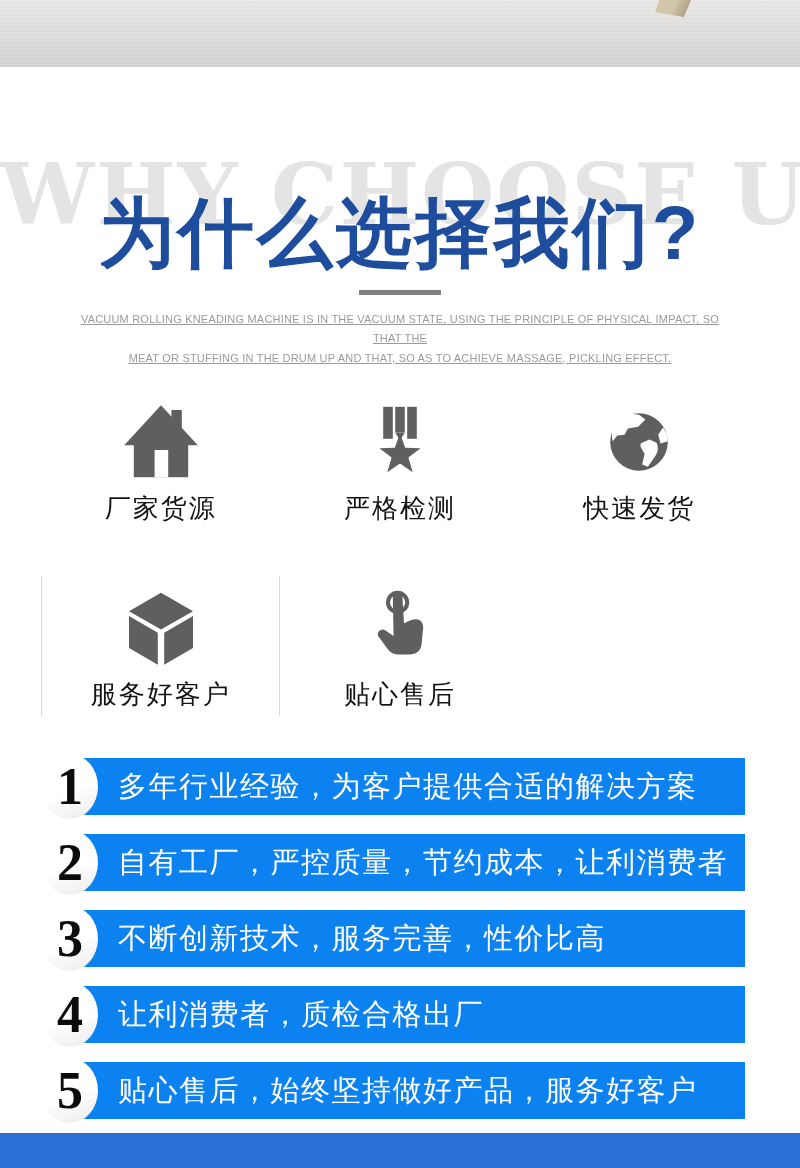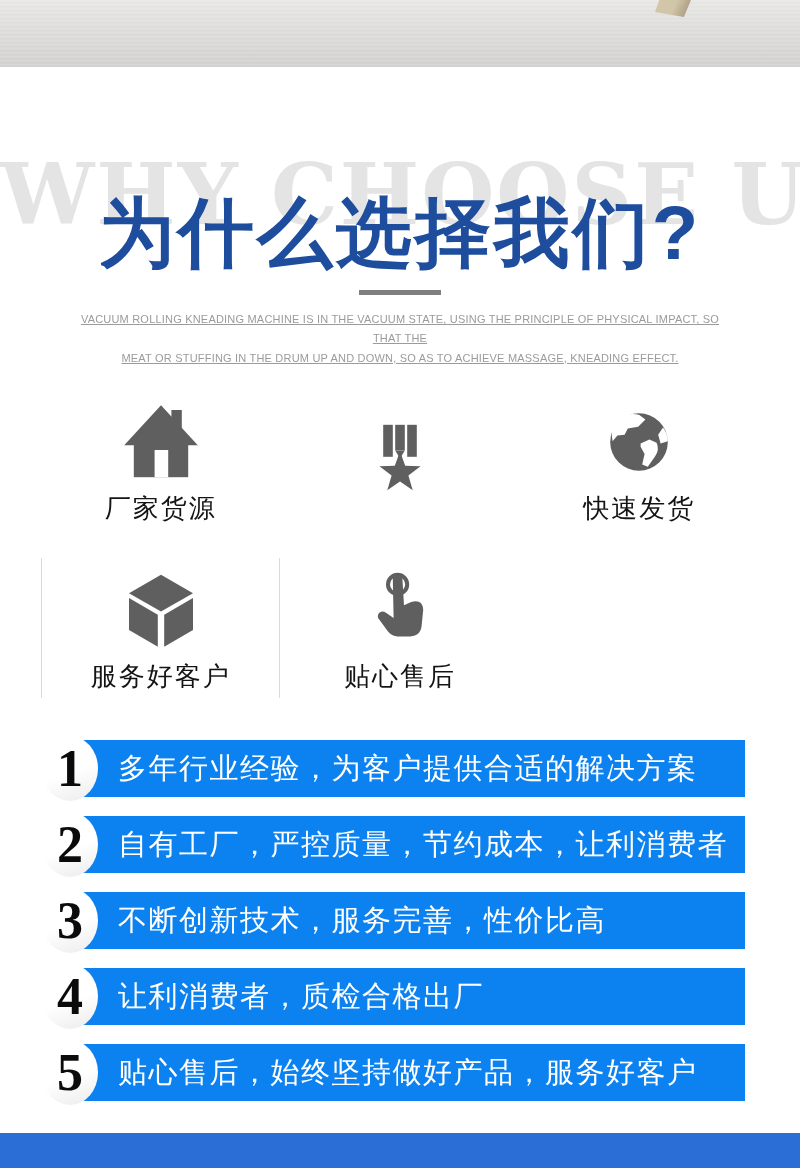--- a/index.html
+++ b/index.html
@@ -21,21 +21,21 @@
     font-family:"DejaVu Serif","Liberation Serif",serif;font-weight:bold;
     font-size:84px;letter-spacing:2px;color:#e4e4e4;line-height:1;}
   .title{position:absolute;top:128px;left:0;width:100%;text-align:center;
     font-size:76px;font-weight:900;letter-spacing:3px;color:#1d4d9c;line-height:1;}
   .divider{position:absolute;top:223px;left:50%;transform:translateX(-50%);
     width:82px;height:5px;background:#7f7f7f;}
   .subtitle{position:absolute;top:243px;left:50%;transform:translateX(-50%);width:660px;
     text-align:center;font-size:11px;line-height:1.75;letter-spacing:.2px;color:#9b9b9b;text-decoration:underline;}
 
   
-  .features{width:718px;margin:0 auto;display:grid;grid-template-columns:repeat(3,1fr);row-gap:28px;}
+  .features{width:718px;margin:0 auto;display:grid;grid-template-columns:repeat(3,1fr);row-gap:46px;}
   .feature{height:140px;display:flex;flex-direction:column;align-items:center;justify-content:center;}
   .feature.mid{border-left:1px solid #d9d9d9;border-right:1px solid #d9d9d9;}
   .icon-box{height:94px;display:flex;align-items:center;justify-content:center;}
   .icon-box svg{width:80px;height:80px;}
   .feature-label{font-size:26px;color:#141414;letter-spacing:2px;margin-top:2px;}
 
   
   .reasons{padding-top:42px;}
   .reason{position:relative;margin:0 55px 19px 58px;height:57px;background:#0c82f0;
     display:flex;align-items:center;padding-left:60px;box-sizing:border-box;}
@@ -55,21 +55,21 @@
   <div class="banner">
     <div class="chip"></div>
   </div>
 
   <div class="hero">
     <div class="watermark">WHY CHOOSE US</div>
     <div class="title">为什么选择我们?</div>
     <div class="divider"></div>
     <div class="subtitle">
       <div>VACUUM ROLLING KNEADING MACHINE IS IN THE VACUUM STATE, USING THE PRINCIPLE OF PHYSICAL IMPACT, SO THAT THE</div>
-      <div>MEAT OR STUFFING IN THE DRUM UP AND DOWN, SO AS TO ACHIEVE MASSAGE, KNEADING EFFECT.</div>
+      <div>MEAT OR STUFFING IN THE DRUM UP AND THAT, SO AS TO ACHIEVE MASSAGE, PICKLING EFFECT.</div>
     </div>
   </div>
 
   <div class="features">
 
     <div class="feature">
       <div class="icon-box">
         <svg viewBox="0 0 100 100" fill="#5f5f5f">
           <rect x="63" y="10" width="13" height="24"></rect>
           <polygon points="50,4 96,54 4,54"></polygon>
@@ -84,20 +84,21 @@
     <div class="feature">
       <div class="icon-box">
         <svg viewBox="0 0 100 100" fill="#5f5f5f">
           <rect x="29" y="6" width="12" height="40"></rect>
           <rect x="44" y="6" width="12" height="32"></rect>
           <polygon points="44,38 56,38 50,48"></polygon>
           <rect x="59" y="6" width="12" height="40"></rect>
           <polygon points="50,39 56.5,57.1 75.7,57.7 60.5,69.4 65.9,87.8 50,77 34.1,87.8 39.5,69.4 24.3,57.7 43.5,57.1"></polygon>
         </svg>
       </div>
+      <div class="feature-label">严格检测</div>
     </div>
 
     <div class="feature">
       <div class="icon-box">
         <svg viewBox="0 0 100 100">
           <circle cx="50" cy="50" r="36" fill="#5f5f5f"></circle>
           <path fill="#ffffff" d="M20 24 q14 -12 30 -8 l8 6 -9 9 -13 2 -4 8 -9 1 -6 7 q-3 -15 3 -25z"></path>
           <path fill="#ffffff" d="M52 52 l11 -5 9 4 q4 9 -2 17 l-9 13 -7 -3 3 -13 -5 -9z"></path>
           <path fill="#ffffff" d="M80 32 q6 8 6 17 l-9 3 -3 -11z"></path>
         </svg>

